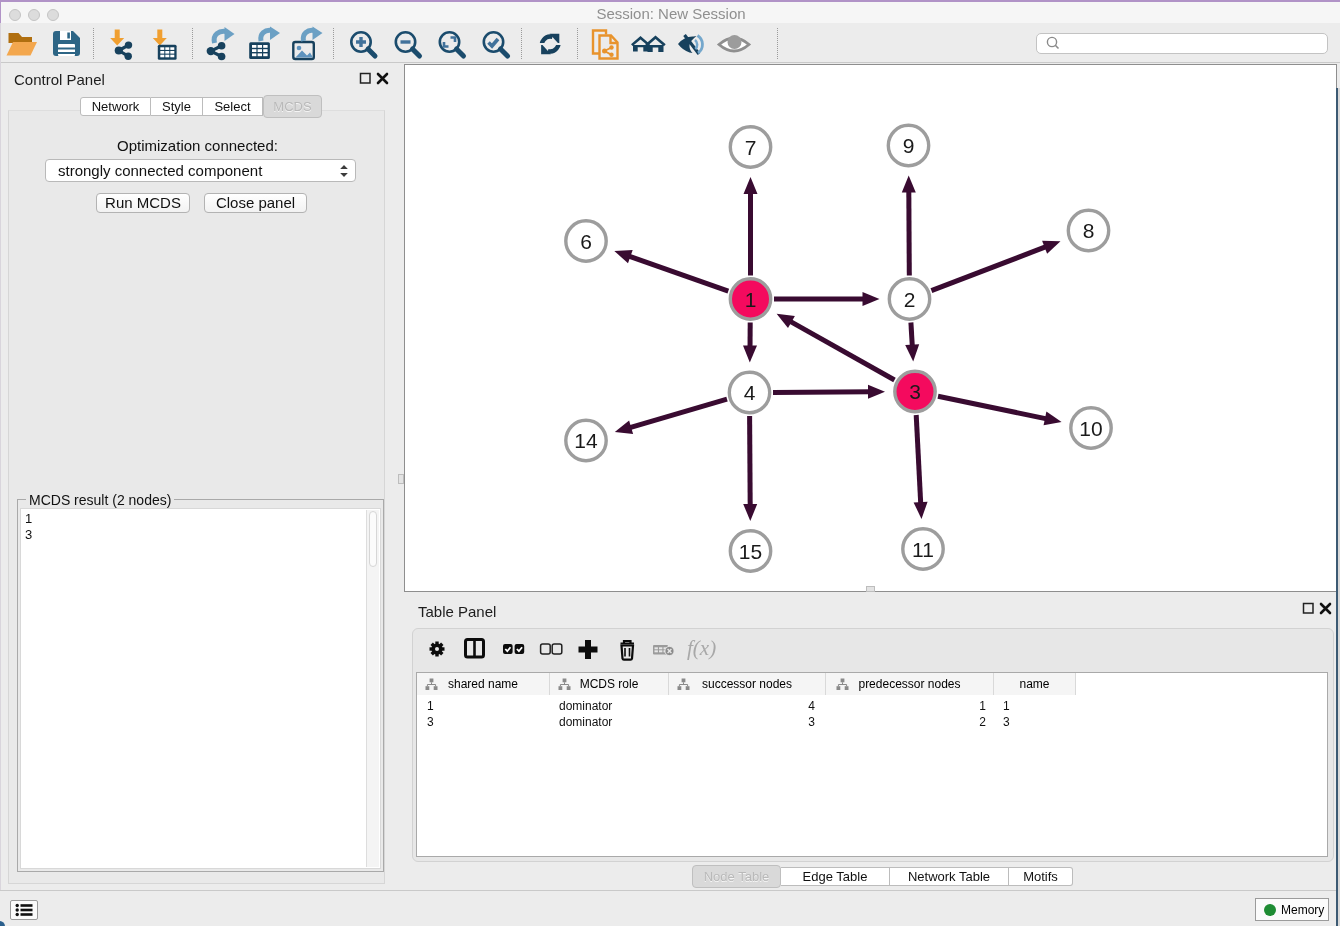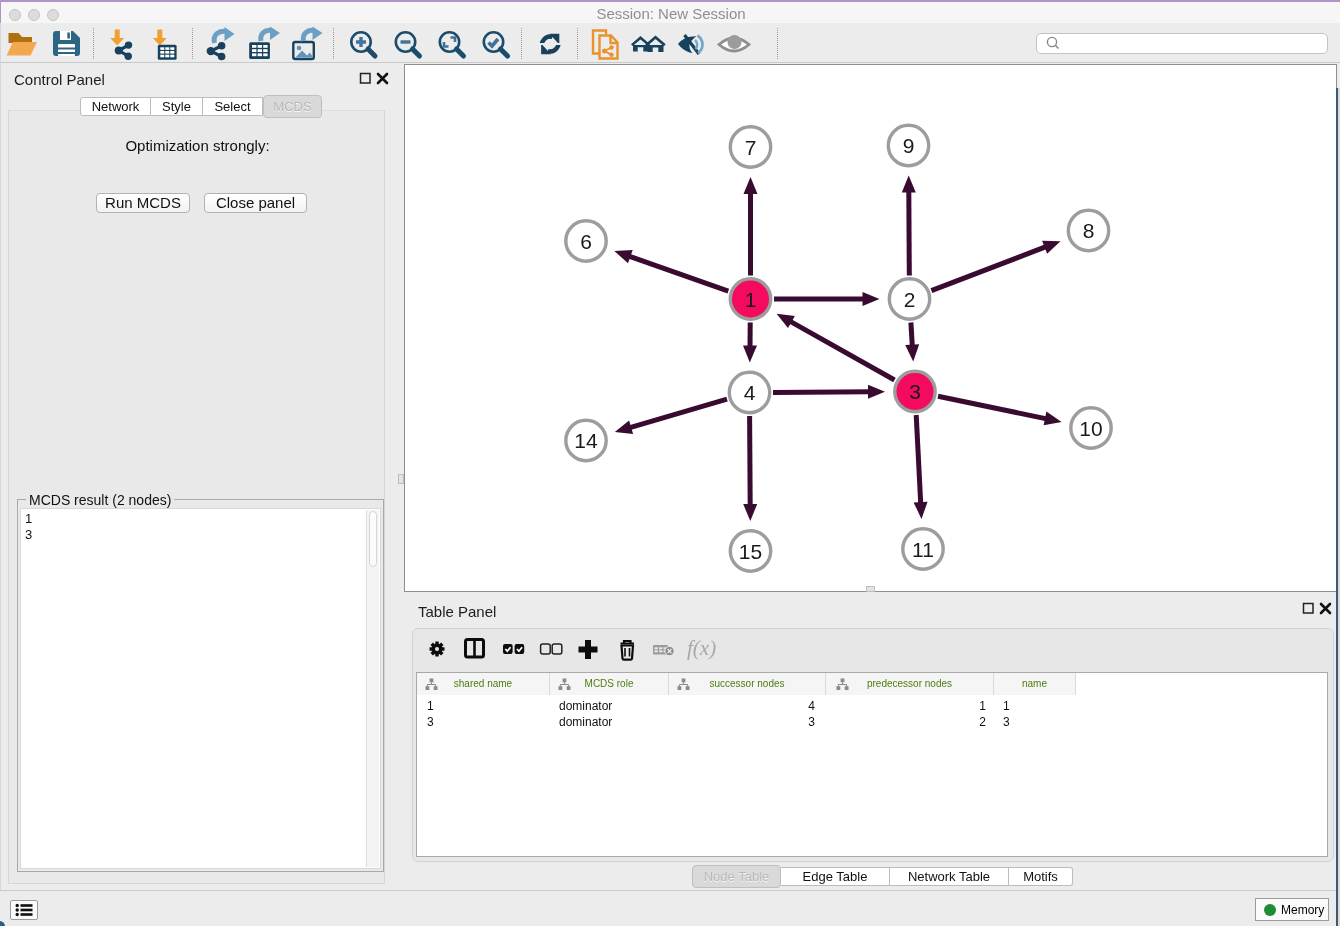--- a/index.html
+++ b/index.html
@@ -36,21 +36,21 @@
 
 #netwin { left:404px; top:64px; width:933px; height:528px; background:#fff; border:1px solid #8e8e8e; }
 #netwin-titlebar { left:0; top:0; width:931px; height:23px; background:linear-gradient(#f4f4f4,#d9d9d9); border-bottom:1px solid #a8a8a8; }
 #netwin-title { left:10px; top:2px; width:931px; text-align:center; font-size:15px; color:#222; }
 
 
 #tablepanel { left:404px; top:596px; width:936px; height:292px; background:#ececec; }
 #tp-title { left:14px; top:7px; font-size:15px; color:#1d1d1d;text-align:center; }
 #tp-box { left:8px; top:32px; width:922px; height:234px; background:#e7e7e7; border:1px solid #d2d2d2; border-radius:6px; }
 #tp-table { left:3px; top:43px; width:912px; height:185px; background:#fff; border:1px solid #a9a9a9; }
-.th { position:absolute; top:0; height:22px; background:#f5f5f5; border-right:1px solid #d9d9d9; font-size:10px; color:#4d7c0f; text-align:center; line-height:22px; }
+.th { position:absolute; top:0; height:22px; background:#f5f5f5; border-right:1px solid #d9d9d9; font-size:12px; color:#000000; text-align:center; line-height:22px; }
 .td { position:absolute; font-size:12px; color:#111; }
 
 
 #statusbar { left:0; top:890px; width:1340px; height:36px; background:#ececec; border-top:1px solid #c9c9c9; }
 #memlight { left:1255px; top:7px; width:74px; height:23px; background:#fbfbfb; border:1px solid #9b9b9b; font-size:12px; color:#000; padding:4px 0 0 25px; }
 #listbtn { left:10px; top:9px; width:28px; height:20px; background:#fbfbfb; border:1px solid #9b9b9b; border-radius:2px; }
 </style>
 </head>
 <body>
 
@@ -210,21 +210,25 @@
 <path d="M20,2 L29,11 M29,2 L20,11" stroke="#111" stroke-width="2.6" stroke-linecap="round"></path>
     </svg>
 </div>
 <div class="tabs-row" style="left:80px; top:97px;">
   <div class="tab first" style="width:71px;">Network</div>
   <div class="tab" style="width:52px;">Style</div>
   <div class="tab" style="width:60px;">Select</div>
   <div class="tab sel" style="width:59px;">MCDS</div>
 </div>
 <div id="cp-panel" class="abs">
-  <div id="opt-label" class="abs">Optimization strongly:</div>
+  <div id="opt-label" class="abs">Optimization connected:</div>
+  <div id="opt-select" class="abs">strongly connected component<svg width="14" height="17" viewBox="0 0 14 17" style="position:absolute;right:4px;top:3px;">
+<path d="M3.2,6 L7,2 L10.8,6 Z" fill="#3c3c3c"></path>
+<path d="M3.2,10 L7,14 L10.8,10 Z" fill="#3c3c3c"></path>
+      </svg></div>
   <div class="btn" style="left:87px; top:82px; width:94px; height:20px; line-height:18px;">Run MCDS</div>
   <div class="btn" style="left:195px; top:82px; width:103px; height:20px; line-height:18px;">Close panel</div>
   <div id="mcds-box" class="abs">
     <div id="mcds-legend" class="abs">MCDS result (2 nodes)</div>
     <div id="mcds-white" class="abs">1<br>3<div id="mcds-scroll" class="abs">
           <div style="position:absolute; left:2px; top:1px; width:8px; height:56px; background:#fbfbfb; border:1px solid #d6d6d6; border-radius:4px;"></div>
         </div></div>
   </div>
 </div>
 

